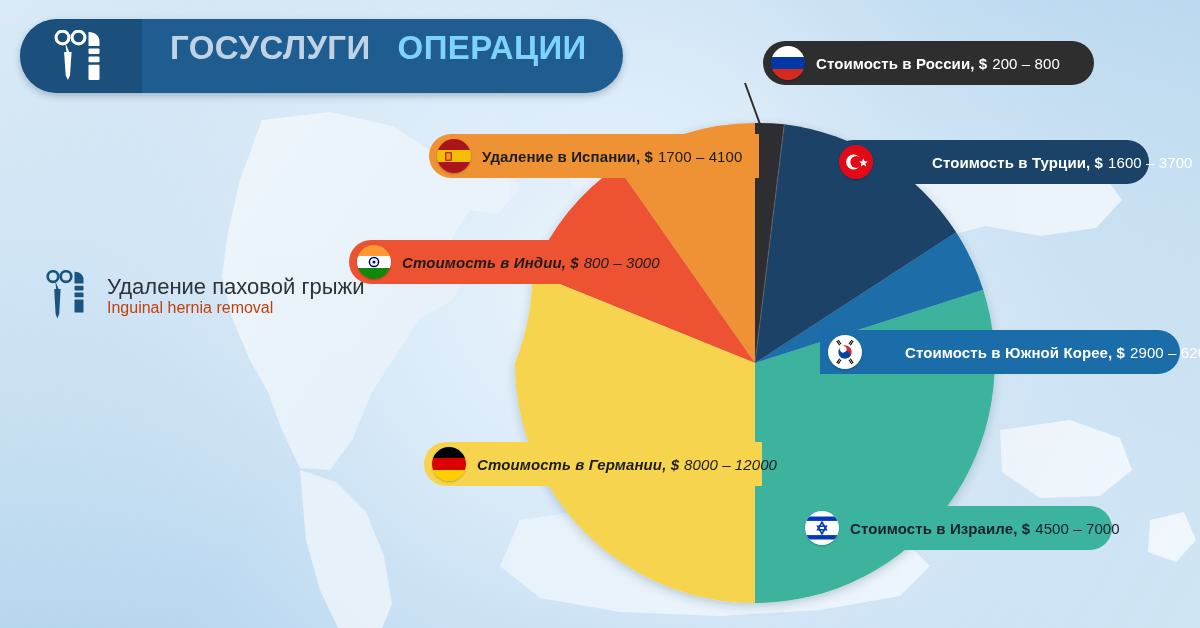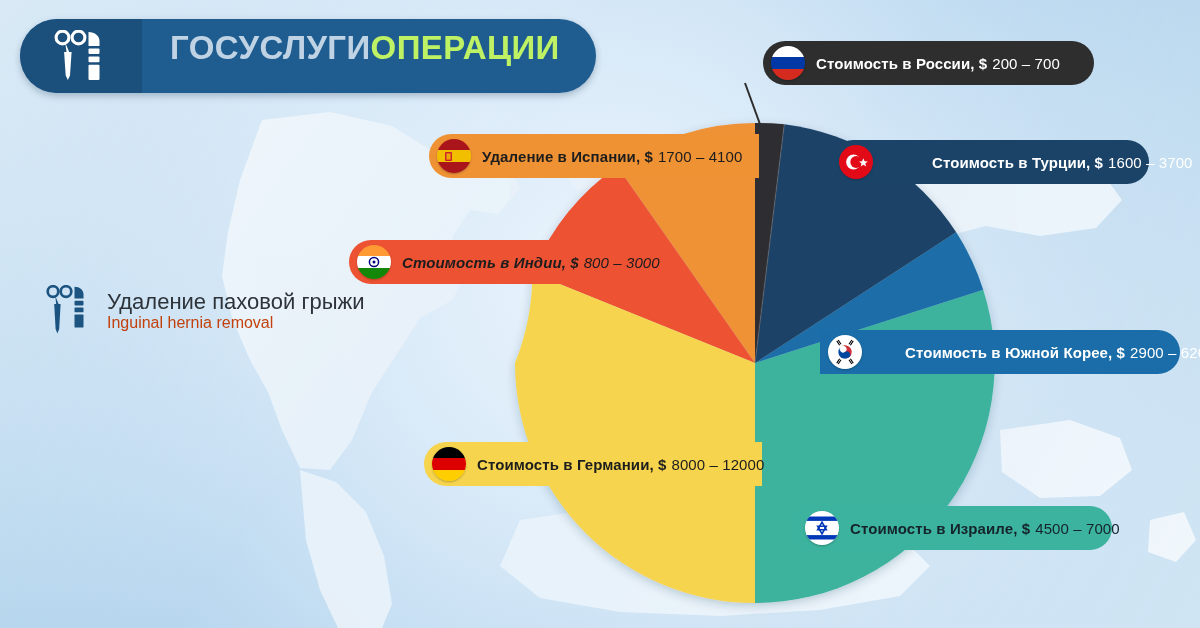--- a/index.html
+++ b/index.html
@@ -37,25 +37,25 @@
     display:flex; align-items:center; justify-content:center;
     border-radius:37px 0 0 37px;
   }
   #logo-text {
     display:flex; align-items:center;
     padding:0 36px 16px 28px;
     font-size:33px; font-weight:bold; letter-spacing:.4px;
     white-space:nowrap;
   }
   #logo-text .w1 { color:#bfd3e4; }
-  #logo-text .w2 { color:#bef264; margin-left:0; }
+  #logo-text .w2 { color:#7dd3fc; margin-left:27px; }
 
   
   #procedure {
-    position:absolute; left:45px; top:285px;
+    position:absolute; left:45px; top:270px;
     display:flex; align-items:center; gap:18px;
   }
   #procedure-texts { line-height:1.12; }
   #procedure-ru { font-size:22px; color:#2d3338; }
   #procedure-en { font-size:16px; color:#c2410c; }
 
   
   #pie-wrap { position:absolute; left:0; top:0; width:1200px; height:628px; }
 
   
@@ -74,21 +74,21 @@
     position:relative;
   }
   .pill .txt { font-size:15px; font-weight:bold; letter-spacing:.1px; }
   .pill .txt .amt { font-weight:normal; margin-left:5px; }
 
   
   #pill-russia  { background:#2e2e2e; color:#ffffff; border-radius:22px; }
   #pill-turkey  { background:#1b4368; color:#ffffff; border-radius:22px; }
   #pill-korea   { background:#1a6da8; color:#ffffff; border-radius:0 22px 22px 0;gap:32px; }
   #pill-israel  { background:#3cb39e; color:#15232b; border-radius:0 22px 22px 0; }
-  #pill-germany { background:#f6d44d; color:#1d1d1d; border-radius:22px 0 0 22px; }
+  #pill-germany { background:#f6d44d; color:#1d1d1d; border-radius:22px 0 0 22px;font-style:italic; }
   #pill-india   { background:#ed5233; color:#1d1d1d; border-radius:22px 0 0 22px; }
   #pill-spain   { background:#ef9234; color:#1d1d1d; border-radius:22px 0 0 22px; }
 
   
   #pill-russia  { left:763px; top:41px;  width:331px; }
   #pill-turkey  { left:831px; top:140px; width:318px;gap:48px; }
   #pill-korea   { left:820px; top:330px; width:360px; }
   #pill-israel  { left:797px; top:506px; width:315px; }
   #pill-germany { left:424px; top:442px; width:338px; }
   #pill-india   { left:349px; top:240px; width:310px;font-style:italic; }
@@ -207,21 +207,21 @@
 
 <div class="pill" id="pill-russia">
   <div class="flag">
     <div class="fl h3">
       <div style="background:#ffffff"></div>
       <div style="background:#0039a6"></div>
       <div style="background:#d52b1e"></div>
     </div>
   </div>
   <div class="txt">
-    <span>Стоимость в России, $</span><span class="amt">200 – 700</span>
+    <span>Стоимость в России, $</span><span class="amt">200 – 800</span>
   </div>
 </div>
 
 <div class="pill" id="pill-turkey">
   <div class="flag">
     <div class="fl" style="background:#e30a17"></div>
     <svg class="fl" viewBox="0 0 34 34">
       <circle cx="14.5" cy="17" r="7.4" fill="#ffffff"></circle>
       <circle cx="17.2" cy="17" r="5.9" fill="#e30a17"></circle>
       <polygon fill="#ffffff" points="24.3,13.2 25.6,16.2 28.8,16.4 26.3,18.4 27.2,21.5 24.4,19.8 21.7,21.6 22.5,18.4 20,16.5 23.1,16.2"></polygon>

